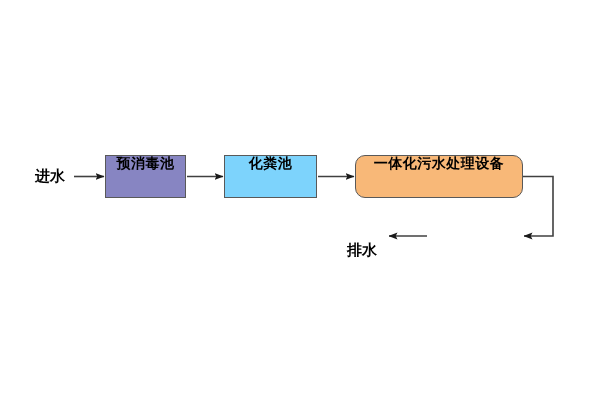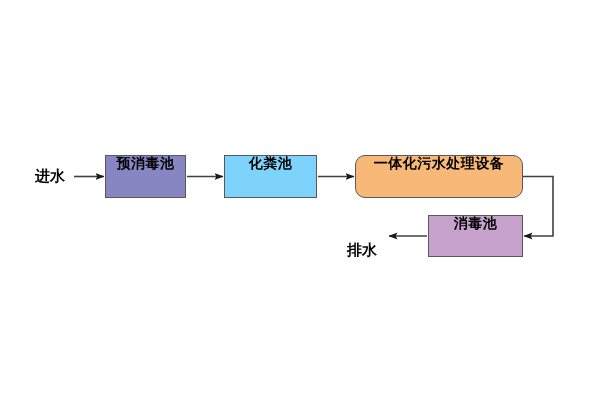--- a/index.html
+++ b/index.html
@@ -100,17 +100,14 @@
   </div>
 
   <div class="node" style="left:224px; top:155px; width:93px; height:43px; background:#7dd3fc;">
     <span>化粪池</span>
   </div>
 
   <div class="node" style="left:355px; top:155px; width:168px; height:43px; background:#f8b878;border-radius:10px;">
     <span>一体化污水处理设备</span>
   </div>
 
-  <div class="node" style="left:428px; top:215px; width:95px; height:42px; background:#c7a2cd;">
-    <span>消毒池</span>
-  </div>
 
 </div>
 
 </body></html>

